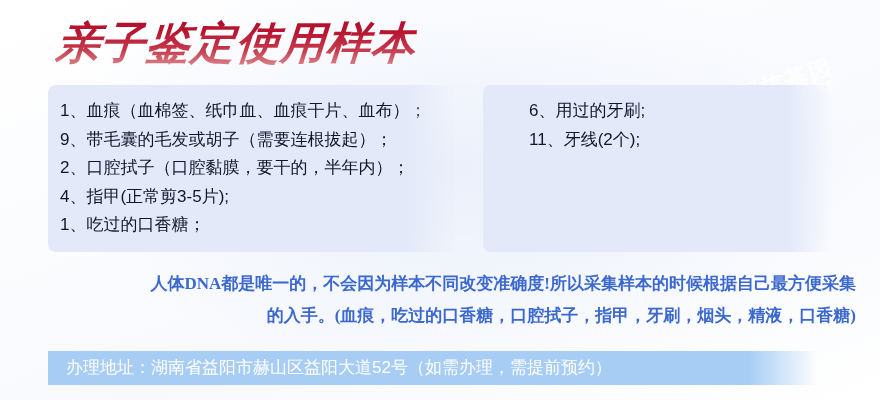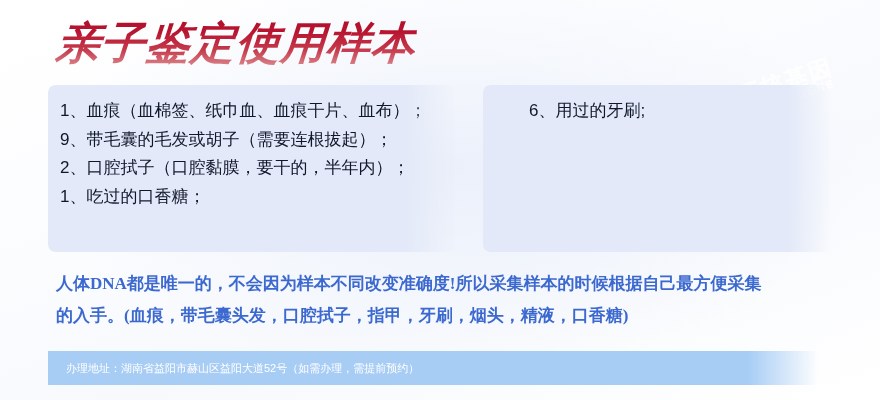--- a/index.html
+++ b/index.html
@@ -103,20 +103,21 @@
   #note {
     position: absolute;
     left: 56px;
     top: 268px;
     width: 800px;
     font-family: "Liberation Serif", "DejaVu Serif", serif;
     font-size: 17px;
     font-weight: bold;
     line-height: 32px;
     color: #3c69cf;
+    text-align: right;
   }
   #note .nline { white-space: nowrap; display: block; }
 
   
   #banner {
     position: absolute;
     left: 48px;
     top: 351px;
     width: 770px;
     height: 34px;
@@ -124,21 +125,21 @@
     -webkit-mask-image: linear-gradient(90deg, #000 0%, #000 91%, rgba(0,0,0,0) 100%);
     mask-image: linear-gradient(90deg, #000 0%, #000 91%, rgba(0,0,0,0) 100%);
   }
   #banner-text {
     position: absolute;
     left: 66px;
     top: 355px;
     height: 26px;
     line-height: 26px;
     color: #ffffff;
-    font-size: 11px;
+    font-size: 17px;
     font-family: "Liberation Sans", "DejaVu Sans", sans-serif;
     white-space: nowrap;
   }
 </style>
 </head>
 <body>
 
 <div id="page">
 
   <div class="wm wm-cn wm-a">万核基因</div>
@@ -152,31 +153,33 @@
   <div class="wm-dot" style="left:596px;top:168px;width:8px;height:8px;"></div>
   <div class="wm-dot" style="left:585px;top:186px;width:5px;height:5px;"></div>
 
   <div id="title">亲子鉴定使用样本</div>
 
   <div class="listbox" id="listbox-left">
     <ul class="list">
       <li>1、血痕（血棉签、纸巾血、血痕干片、血布）；</li>
       <li>9、带毛囊的毛发或胡子（需要连根拔起）；</li>
       <li>2、口腔拭子（口腔黏膜，要干的，半年内）；</li>
+      <li>4、指甲(正常剪3-5片);</li>
       <li>1、吃过的口香糖；</li>
     </ul>
   </div>
 
   <div class="listbox" id="listbox-right">
     <ul class="list">
       <li>6、用过的牙刷;</li>
+      <li>11、牙线(2个);</li>
     </ul>
   </div>
 
   <div id="note">
     <span class="nline">人体DNA都是唯一的，不会因为样本不同改变准确度!所以采集样本的时候根据自己最方便采集</span>
-    <span class="nline">的入手。(血痕，带毛囊头发，口腔拭子，指甲，牙刷，烟头，精液，口香糖)</span>
+    <span class="nline">的入手。(血痕，吃过的口香糖，口腔拭子，指甲，牙刷，烟头，精液，口香糖)</span>
   </div>
 
   <div id="banner"></div>
   <div id="banner-text">办理地址：湖南省益阳市赫山区益阳大道52号（如需办理，需提前预约）</div>
 
 </div>
 
 </body></html>

